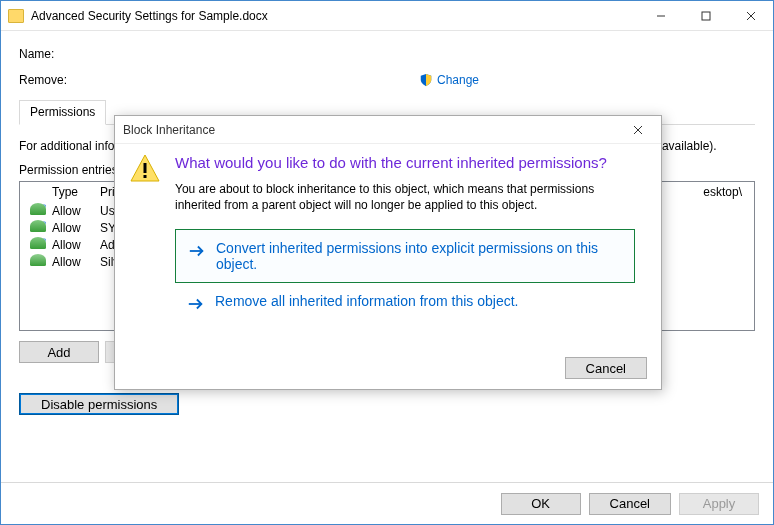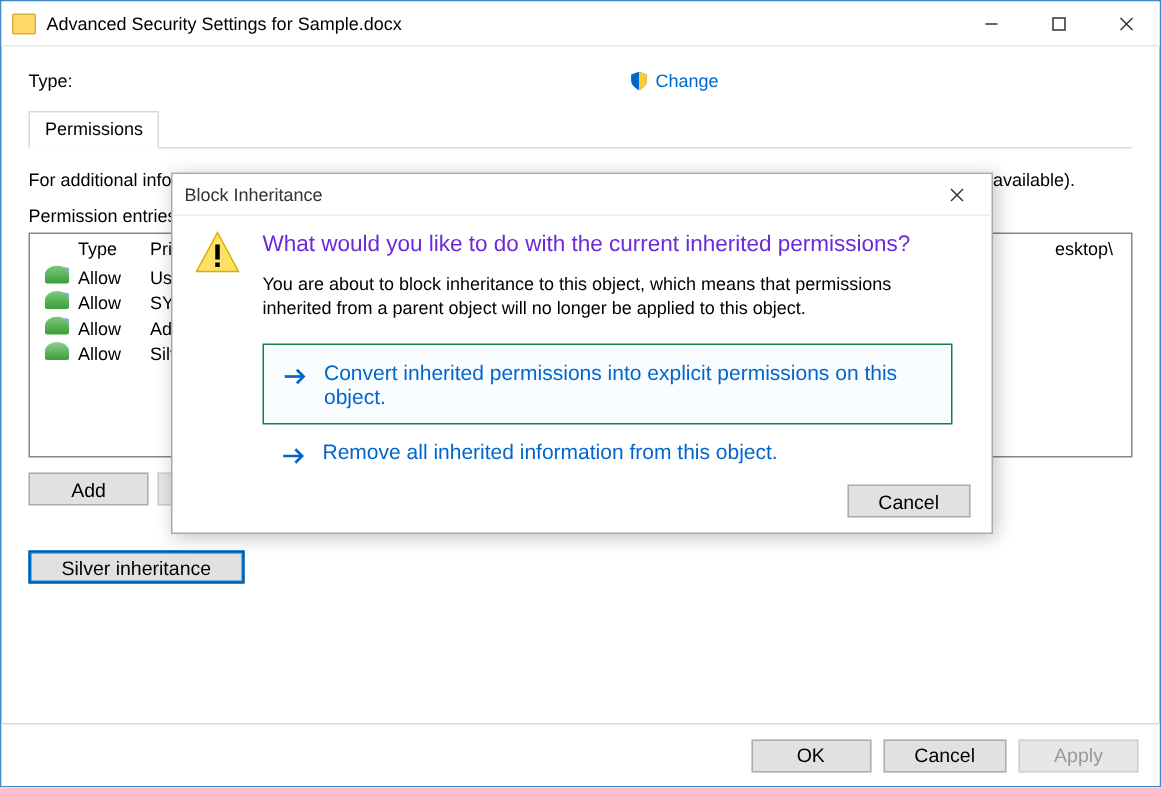--- a/index.html
+++ b/index.html
@@ -50,21 +50,21 @@
   .btn.focus { border: 2px solid #0078d7; outline: 1px solid #005a9e; outline-offset: -1px; }
   .disable-row { margin-top: 30px; }
   .bottom-bar {
     position: absolute; bottom: 0; left: 0; right: 0; height: 42px;
     border-top: 1px solid #d9d9d9; display: flex; justify-content: flex-end;
     align-items: center; gap: 8px; padding: 0 14px; background: #fff;
   }
 
   
   .dialog {
-    position: absolute; left: 113px; top: 114px; width: 548px; height: 241px;
+    position: absolute; left: 113px; top: 114px; width: 548px; height: 275px;
     background: #fff; border: 1px solid #aaa; box-shadow: 2px 2px 12px rgba(0,0,0,.25);
     z-index: 10;
   }
   .dlg-title { height: 28px; display: flex; align-items: center; padding: 0 8px; font-size: 12px; color: #333; border-bottom: 1px solid #eee; }
   .dlg-title .spacer { flex: 1; }
   .dlg-close { width: 30px; text-align: center; color: #555; font-size: 14px; }
   .dlg-body { padding: 8px 20px 0 14px; display: flex; gap: 12px; }
   .warn-icon { width: 34px; flex: none; }
   .dlg-main { flex: 1; }
   .dlg-heading { color: #6d28d9; font-size: 15px; margin: 2px 0 10px 0; }
@@ -98,21 +98,24 @@
     <div class="winbtn">
       <svg width="10" height="10">
           <line x1="1" y1="1" x2="9" y2="9" stroke-width="1"></line>
           <line x1="9" y1="1" x2="1" y2="9" stroke-width="1"></line>
         </svg>
     </div>
   </div>
 
   <div class="content">
     <div class="row">
-      <span class="label">Type:</span>
+      <span class="label">Name:</span>
+    </div>
+    <div class="row">
+      <span class="label">Remove:</span>
       <span class="change-link">
         <svg class="shield" viewBox="0 0 16 16">
           <path d="M8 1 L14 3 V8 C14 12 8 15 8 15 C8 15 2 12 2 8 V3 Z" fill="#0066cc"></path>
           <path d="M8 1 L14 3 V8 C14 12 8 15 8 15 V1 Z" fill="#ffcc33"></path>
         </svg>
         <span>Change</span>
       </span>
     </div>
 
     <div class="tabs">
@@ -151,21 +154,21 @@
       </div>
     </div>
 
     <div class="btn-row">
       <div class="btn">Add</div>
       <div class="btn disabled">Remove</div>
       <div class="btn disabled">View</div>
     </div>
 
     <div class="disable-row">
-      <div class="btn focus" style="min-width:130px;">Silver inheritance</div>
+      <div class="btn focus" style="min-width:130px;">Disable permissions</div>
     </div>
   </div>
 
   <div class="bottom-bar">
     <div class="btn">OK</div>
     <div class="btn">Cancel</div>
     <div class="btn disabled">Apply</div>
   </div>
 
   <div class="dialog">

